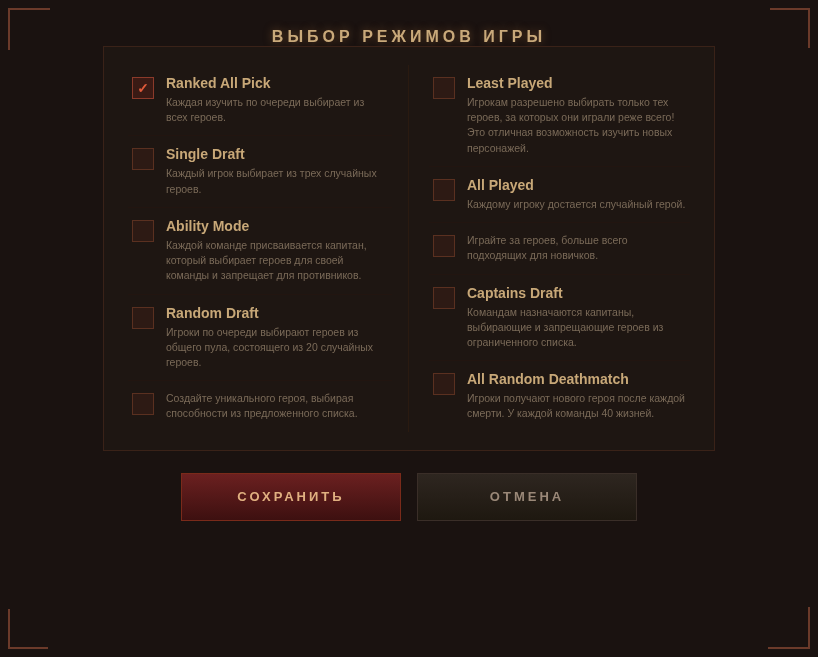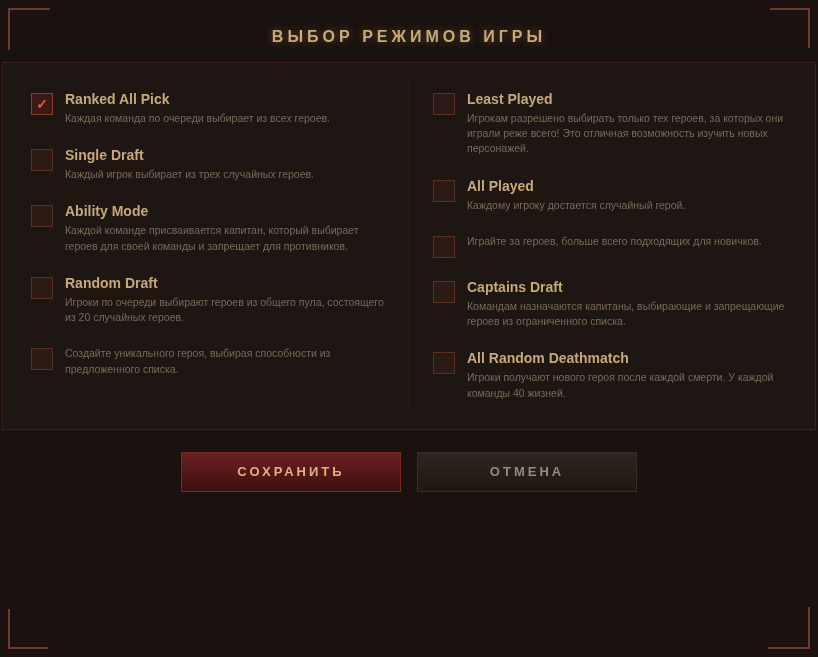--- a/index.html
+++ b/index.html
@@ -45,26 +45,25 @@
     .corner-tr { top: 8px; right: 8px; border-width: 2px 2px 0 0; }
     .corner-bl { bottom: 8px; left: 8px; border-width: 0 0 2px 2px; }
 
     .title {
       color: #c9a97a;
       font-size: 16px;
       font-weight: bold;
       letter-spacing: 4px;
       text-transform: uppercase;
       margin-top: 28px;
-      margin-bottom: 16px;
       text-shadow: 0 0 8px rgba(180, 120, 60, 0.5);
     }
 
     .panel {
-      width: 814px;
+      width: 612px;
       background: #1e1612;
       border: 1px solid #3a2218;
       padding: 18px 24px;
       display: grid;
       grid-template-columns: 1fr 1fr;
       gap: 0;
     }
 
     .column {
       display: flex;
@@ -138,21 +137,21 @@
     .button-row {
       display: flex;
       gap: 16px;
       margin-top: 22px;
       width: 760px;
       justify-content: center;
     }
 
     .btn {
       width: 220px;
-      height: 40px;
+      height: 48px;
       border: none;
       font-size: 13px;
       letter-spacing: 3px;
       font-weight: bold;
       cursor: pointer;
       text-transform: uppercase;
       font-family: 'Arial', sans-serif;
     }
 
     .btn-save {
@@ -174,21 +173,21 @@
 <div class="corner-bl"></div>
 
 <h1 class="title">ВЫБОР РЕЖИМОВ ИГРЫ</h1>
 
 <div class="panel">
   <div class="column" id="left-col">
       <div class="game-mode">
         <div class="checkbox checked"></div>
         <div class="mode-content">
           <div class="mode-name">Ranked All Pick</div>
-          <div class="mode-desc">Каждая команда по очереди выбирает из всех героев.</div>
+          <div class="mode-desc">Каждая изучить по очереди выбирает из всех героев.</div>
         </div>
       </div>
       <div class="game-mode">
         <div class="checkbox"></div>
         <div class="mode-content">
           <div class="mode-name">Single Draft</div>
           <div class="mode-desc">Каждый игрок выбирает из трех случайных героев.</div>
         </div>
       </div>
       <div class="game-mode">

